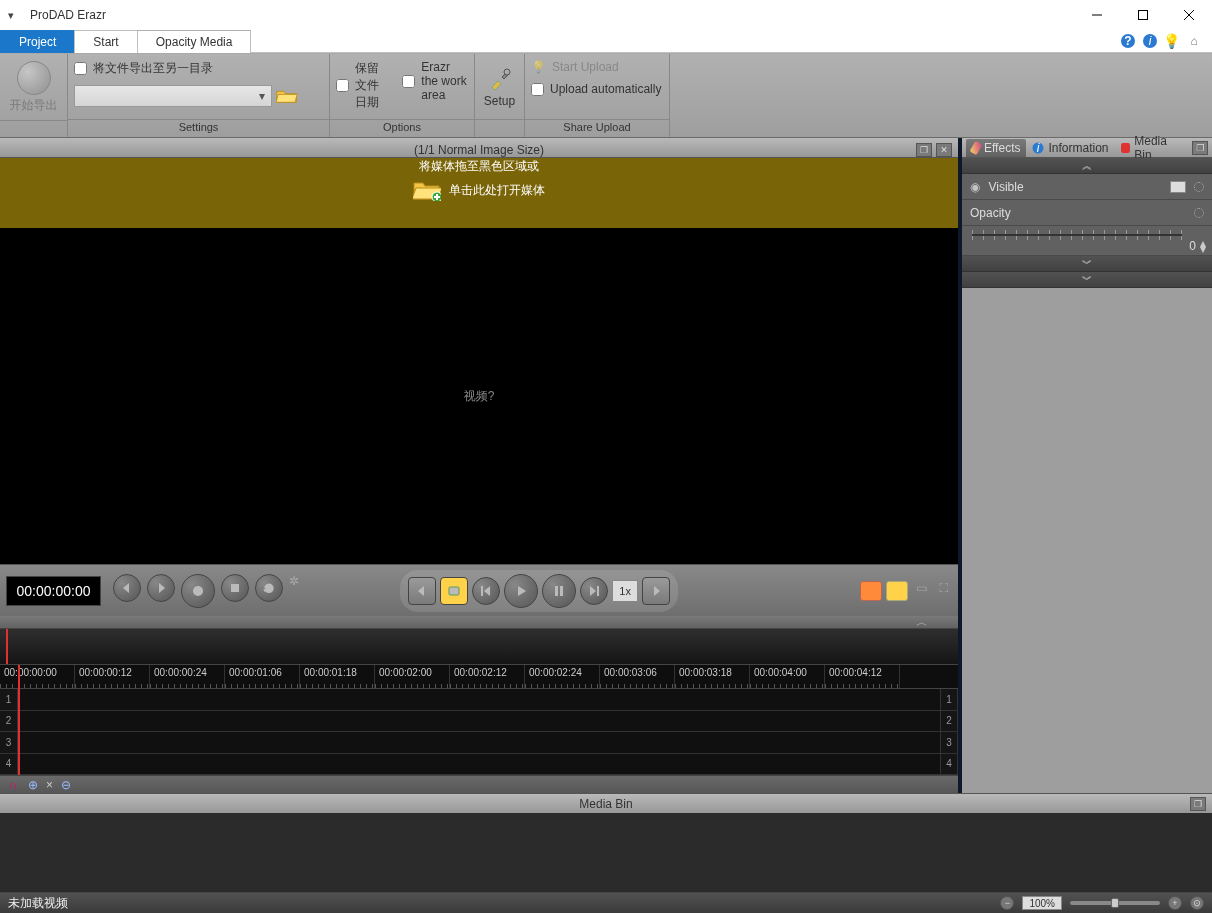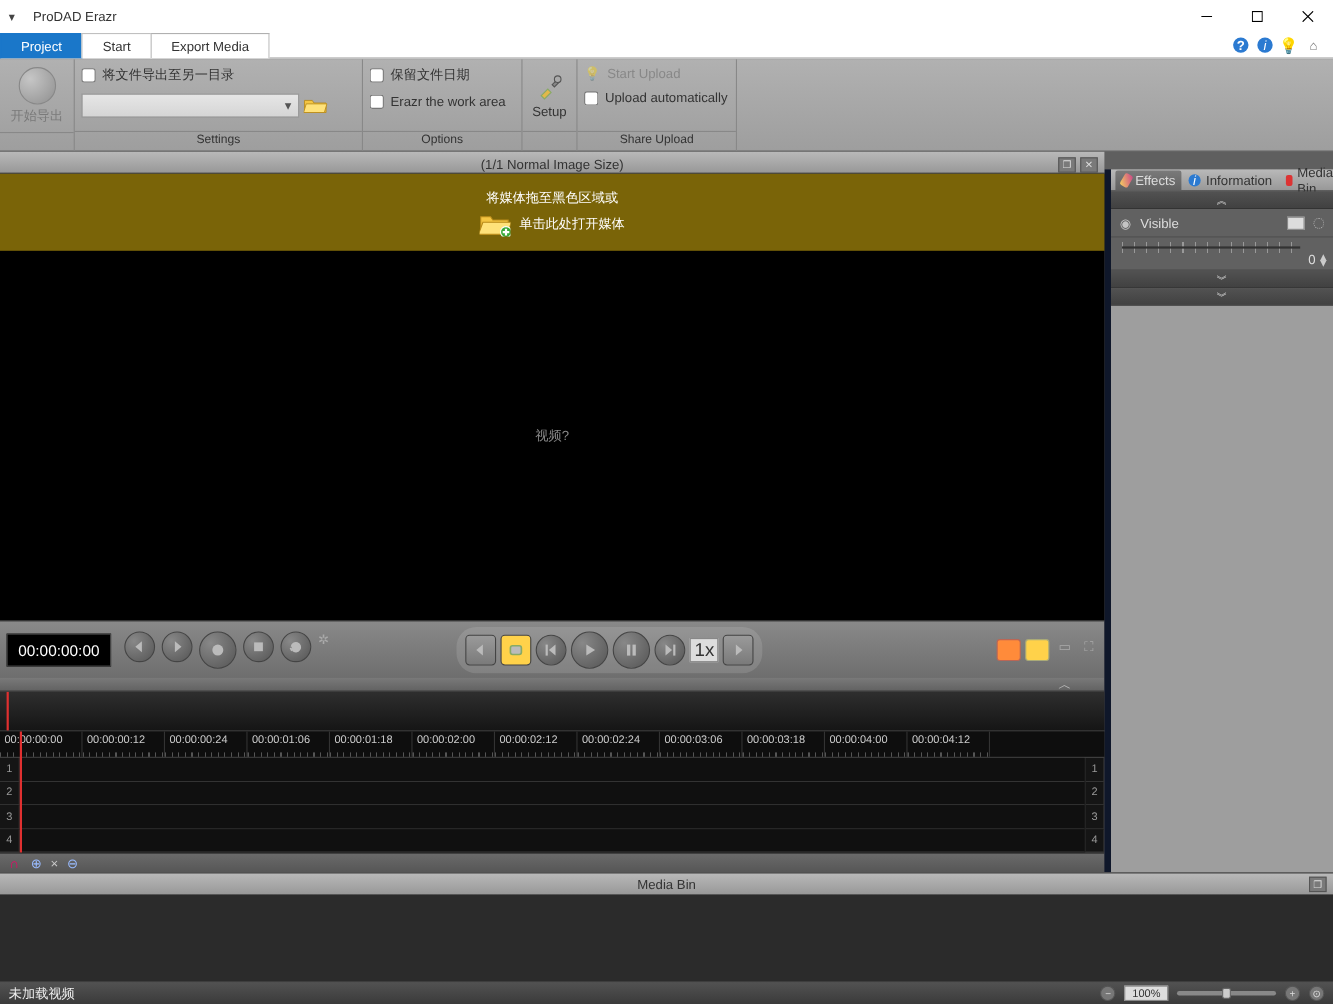--- a/index.html
+++ b/index.html
@@ -29,39 +29,39 @@
 .chk-row { display: flex; align-items: center; gap: 6px; color: #333; padding: 2px 0; }
 .chk-row input { width: 13px; height: 13px; }
 .path-input { height: 22px; background: linear-gradient(#e6e6e6,#d5d5d5); border: 1px solid #999; width: 198px; display: flex; align-items: center; }
 .path-input .arrow { margin-left: auto; padding: 0 6px; color: #555; }
 .folder-icon { width: 22px; height: 22px; display: inline-flex; align-items: center; justify-content: center; }
 .setup-btn { width: 44px; display: flex; flex-direction: column; align-items: center; gap: 2px; color: #333; padding: 2px; }
 .dim { color: #888; }
 
 .main-area { display: flex; height: 655px; background: #5f5f5f; }
 .left-col { flex: 1; display: flex; flex-direction: column; min-width: 0; }
-.right-col { width: 208px; background: #656565; border-left: 6px solid #0f172a; display: flex; flex-direction: column; margin-top: 16px; }
+.right-col { width: 254px; background: #656565; border-left: 4px solid #0f172a; display: flex; flex-direction: column; }
 
 .viewer-header { height: 20px; background: linear-gradient(#b9b9b9,#989898); display: flex; align-items: flex-end; justify-content: center; color: #333; position: relative; border-bottom: 1px solid #555; }
 .viewer-header .win-ctrls { position: absolute; right: 6px; display: flex; gap: 4px; }
 .panel-btn { width: 16px; height: 14px; background: #7a7a7a; border: 1px solid #555; display: inline-flex; align-items: center; justify-content: center; color: #ddd; font-size: 9px; }
 
 .viewer { flex: 1; background: #000; display: flex; flex-direction: column; position: relative; }
-.drop-hint { height: 70px; background: #7a6408; display: flex; flex-direction: column; align-items: center; justify-content: center; color: #fff; gap: 4px; }
+.drop-hint { height: 70px; background: #7a6408; display: flex; flex-direction: column; align-items: center; color: #fff; gap: 4px; }
 .drop-hint .row2 { display: flex; align-items: center; gap: 8px; }
 .empty-center { flex: 1; display: flex; align-items: center; justify-content: center; color: #888; }
 
 .transport { height: 52px; background: linear-gradient(#898989,#6e6e6e); border-top: 1px solid #555; display: flex; align-items: center; padding: 0 6px; gap: 4px; }
 .timecode { width: 95px; height: 30px; background: #000; color: #fff; display: flex; align-items: center; justify-content: center; font-size: 14px; border: 1px solid #444; }
 .trans-btn { width: 28px; height: 28px; display: inline-flex; align-items: center; justify-content: center; background: radial-gradient(circle at 30% 30%, #888, #555); border-radius: 50%; border: 1px solid #444; color: #ccc; }
 .trans-btn.flat { background: linear-gradient(#9a9a9a,#7a7a7a); border-radius: 4px; }
 .trans-btn.big { width: 34px; height: 34px; }
 .trans-btn svg { width: 14px; height: 14px; fill: #bbb; }
 .trans-center { margin: 0 auto; display: flex; align-items: center; gap: 4px; background: rgba(255,255,255,0.12); border-radius: 18px; padding: 4px 8px; }
-.speed { width: 26px; height: 22px; background: #ddd; border: 1px solid #888; display: flex; align-items: center; justify-content: center; font-size: 17px; color: #333; }
+.speed { width: 26px; height: 22px; background: #ddd; border: 1px solid #888; display: flex; align-items: center; justify-content: center; font-size: 11px; color: #333; }
 .marker-btns { display: flex; gap: 4px; margin-left: auto; }
 .marker-btn { width: 22px; height: 20px; background: #ffd24a; border: 1px solid #aa7; border-radius: 3px; }
 .marker-btn.orange { background: #ff8b3a; border-color: #b65; }
 
 .timeline-area { height: 165px; background: #1a1a1a; border-top: 1px solid #444; display: flex; flex-direction: column; }
 .timeline-overview { height: 36px; background: linear-gradient(#2e2e2e,#151515); border-bottom: 1px solid #444; position: relative; }
 .timeline-overview .playhead { position: absolute; left: 6px; top: 0; bottom: 0; width: 2px; background: #e03030; }
 .time-ruler { height: 24px; background: #0e0e0e; display: flex; border-bottom: 1px solid #444; position: relative; }
 .ruler-tick { flex: 0 0 75px; border-right: 1px solid #333; color: #ccc; font-size: 10px; padding: 2px 4px; position: relative; }
 .minor-ticks { position:absolute; bottom:0; left:0; right:0; height:4px; background: repeating-linear-gradient(90deg,#555 0,#555 1px,transparent 1px,transparent 6px); }
@@ -126,21 +126,21 @@
           <line x1="0" y1="0" x2="10" y2="10" stroke="#000"></line>
           <line x1="10" y1="0" x2="0" y2="10" stroke="#000"></line>
         </svg>
       </div>
   </div>
 </div>
 
 <div class="tabs-row">
   <div class="tab primary">Project</div>
   <div class="tab">Start</div>
-  <div class="tab active">Export Media</div>
+  <div class="tab active">Opacity Media</div>
   <div class="spacer"></div>
   <div class="help-icons">
     <span>
         <svg viewBox="0 0 16 16">
           <circle cx="8" cy="8" r="7" fill="#2b7ad1"></circle>
           <text x="8" y="12" text-anchor="middle" fill="#fff" font-size="11" font-weight="bold">?</text>
         </svg>
       </span>
     <span>
         <svg viewBox="0 0 16 16">
@@ -177,21 +177,21 @@
           <svg class="folder-svg" viewBox="0 0 28 20" width="18" height="16">
               <path d="M1 4 h9 l2 3 h14 v11 h-25 z" fill="#f4c542" stroke="#b88a1a"></path>
               <path d="M3 8 h24 l-3 10 h-24 z" fill="#ffe27a" stroke="#b88a1a"></path>
             </svg>
         </span>
       </div>
     </div>
     <div class="ribbon-group-label">Settings</div>
   </div>
   <div class="ribbon-group" style="width:145px;">
-    <div class="ribbon-group-body" style="flex-direction:column;gap:4px;">
+    <div class="ribbon-group-body" style="flex-direction:row;gap:18px;">
       <label class="chk-row">
           <input type="checkbox" style="">
           <span>保留文件日期</span>
         </label>
       <label class="chk-row">
           <input type="checkbox" style="">
           <span>Erazr the work area</span>
         </label>
     </div>
     <div class="ribbon-group-label">Options</div>
@@ -405,20 +405,24 @@
       </div>
       <span class="panel-btn" style="margin-left:auto">❐</span>
     </div>
     <div class="accordion-hdr">︽</div>
     <div class="prop-row">
       <span style="opacity:.8">◉</span>
       <span>Visible</span>
       <span class="toggle"></span>
       <span class="reset"></span>
     </div>
+    <div class="prop-row">
+      <span>Opacity</span>
+      <span class="reset" style="margin-left:auto"></span>
+    </div>
     <div class="slider-row">
       <div class="slider-ticks"></div>
       <div class="slider-track"></div>
       <div class="slider-val">
           <span>0</span>
           <span class="stepper">
             <span>▴</span>
             <span>▾</span>
           </span>
         </div>

